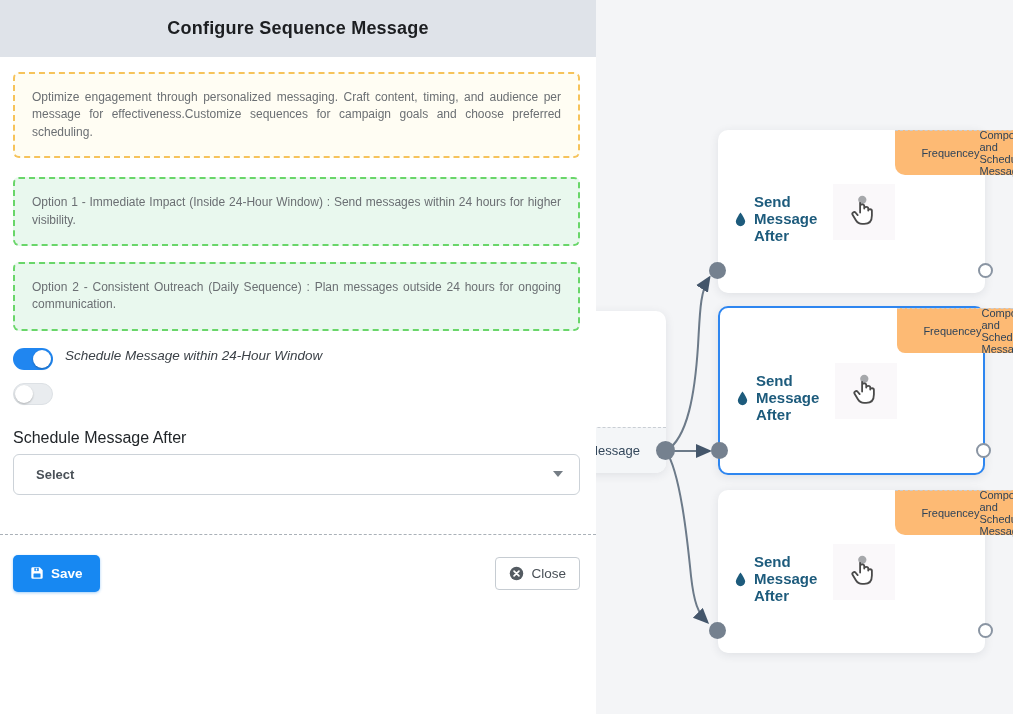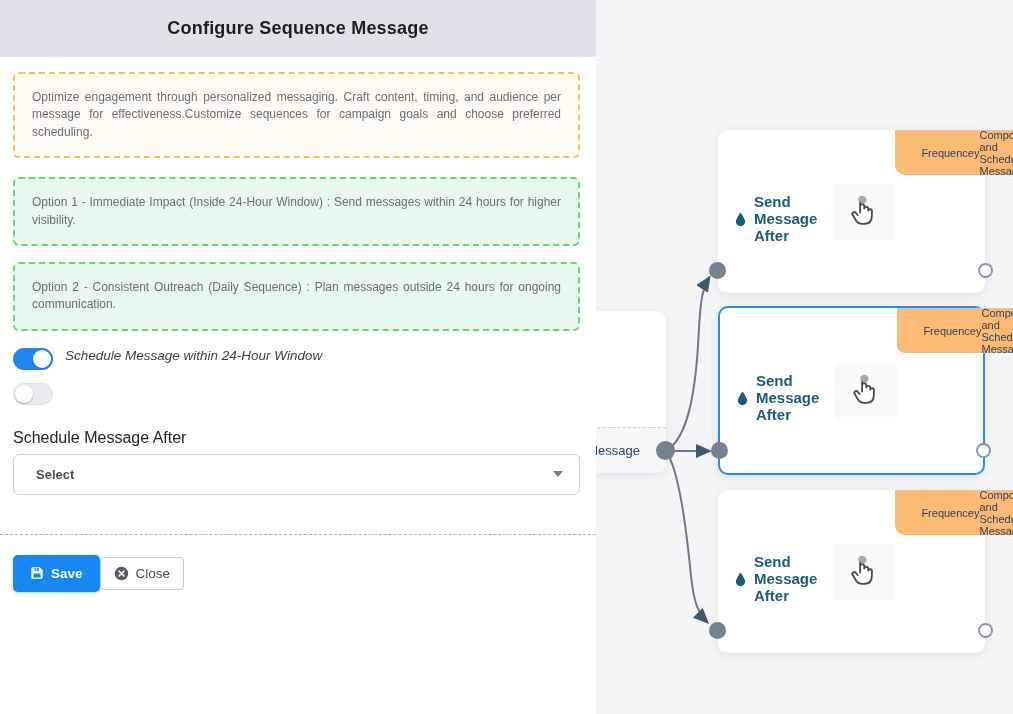--- a/index.html
+++ b/index.html
@@ -31,21 +31,21 @@
   .toggle-row.dim .toggle-label { color:#9aa0a6; }
 
   .field-label { margin-top:24px; font-size:16px; color:#212529; }
   .select-box { margin-top:7px; height:41px; border:1px solid #ccd2d8; border-radius:6px; background:#fff;
                 display:flex; align-items:center; justify-content:space-between; padding:0 16px 0 22px; cursor:pointer; }
   .select-value { font-size:13px; color:#495057;font-weight:bold; }
   .caret-down { width:0; height:0; border-left:5px solid transparent; border-right:5px solid transparent; border-top:6px solid #757d85; }
 
   .dashed-divider { margin:39px -16px 0 -13px; border-top:1px dashed #aab1b8; }
 
-  .footer-buttons { margin-top:20px; display:flex; align-items:center; justify-content:flex-start; }
+  .footer-buttons { margin-top:20px; display:flex; align-items:center; justify-content:space-between; }
   .btn { display:inline-flex; align-items:center; gap:7px; cursor:pointer; border-radius:5px; font-size:13.5px; }
   .btn-save { background:#1788f2; color:#fff; font-weight:bold; padding:11px 17px; border:none; box-shadow:0 1px 3px rgba(23,136,242,.4); }
   .btn-close { background:#fff; color:#495057; border:1px solid #c6ccd2; padding:8px 13px; border-radius:4px; }
 
   
   .flow-panel { position:absolute; left:596px; top:0; width:417px; height:714px; background:#f4f5f7; overflow:hidden; }
   .edges { position:absolute; left:0; top:0; width:417px; height:714px; z-index:1; }
 
   .flow-node { position:absolute; left:122px; width:267px; background:#fff; border-radius:10px;
                box-shadow:0 2px 10px rgba(40,50,70,.10); display:flex; flex-direction:row; z-index:2; }

